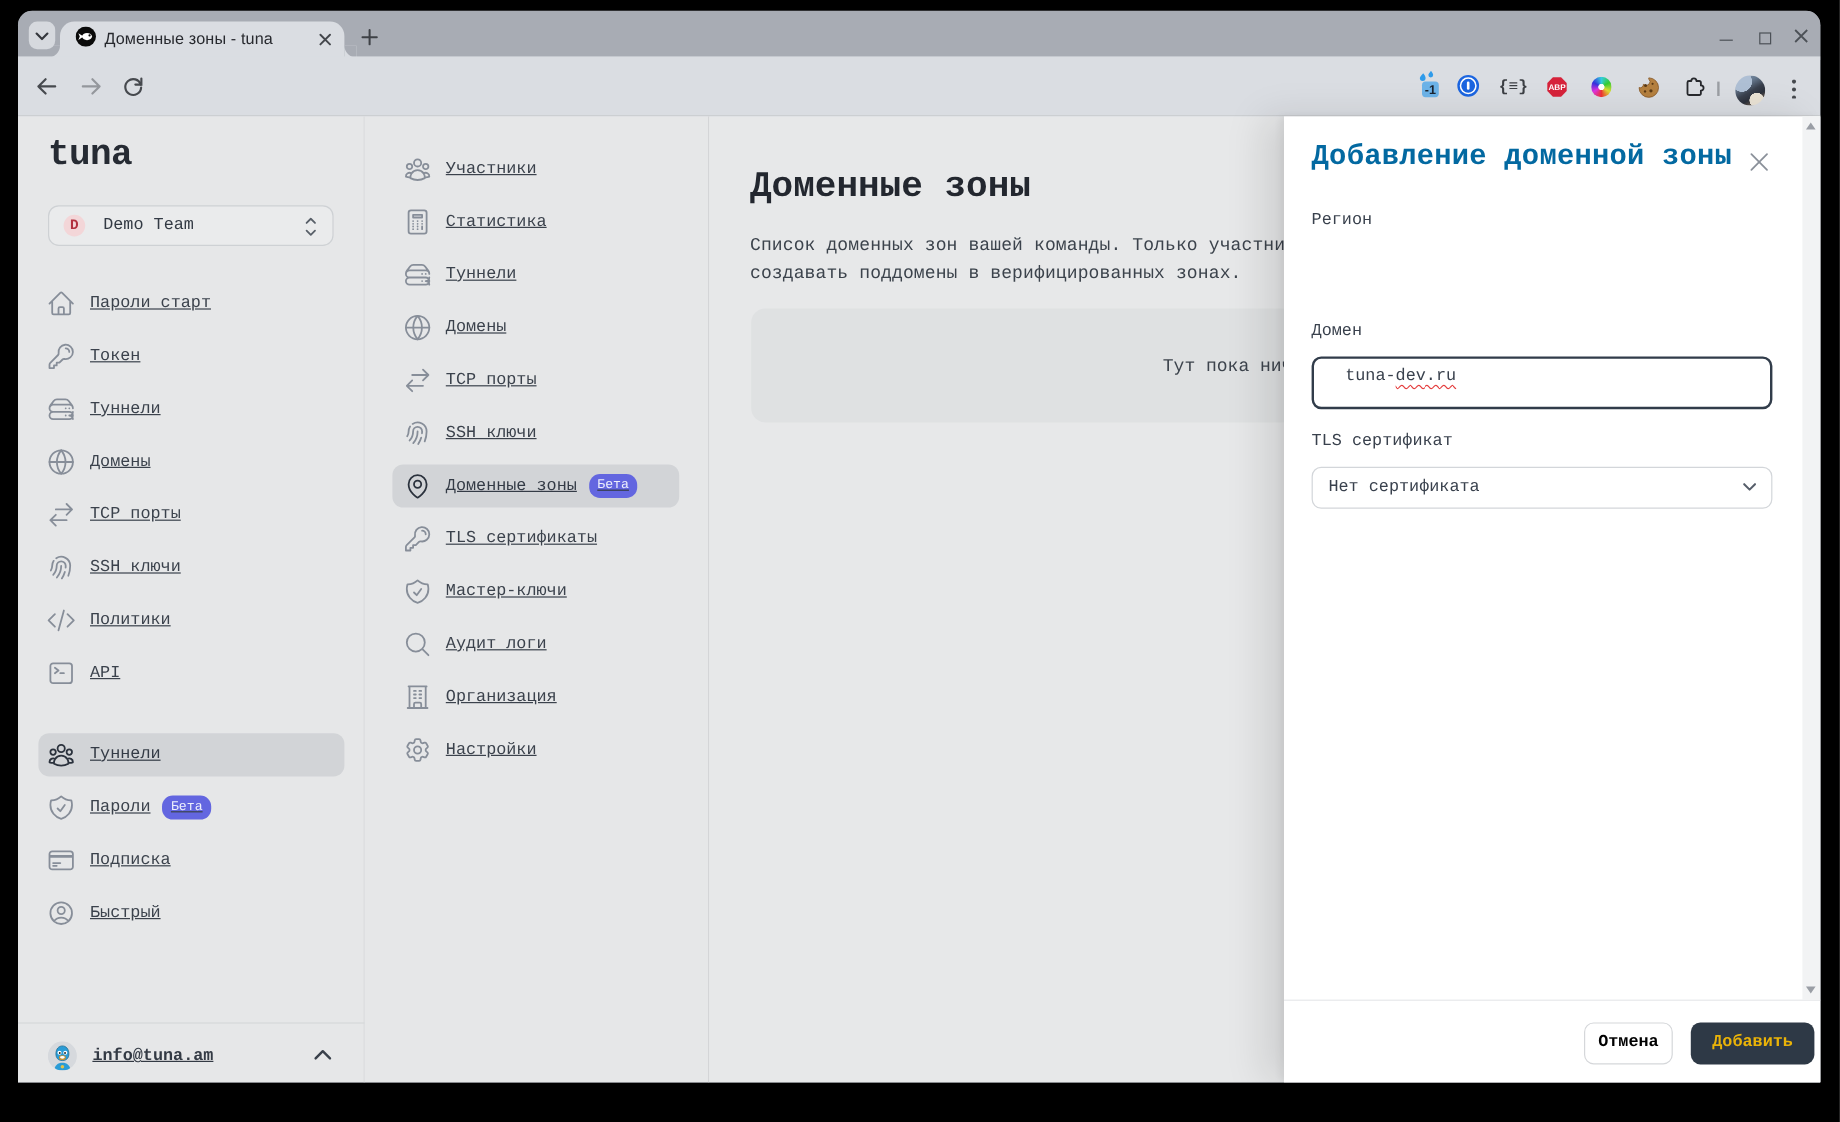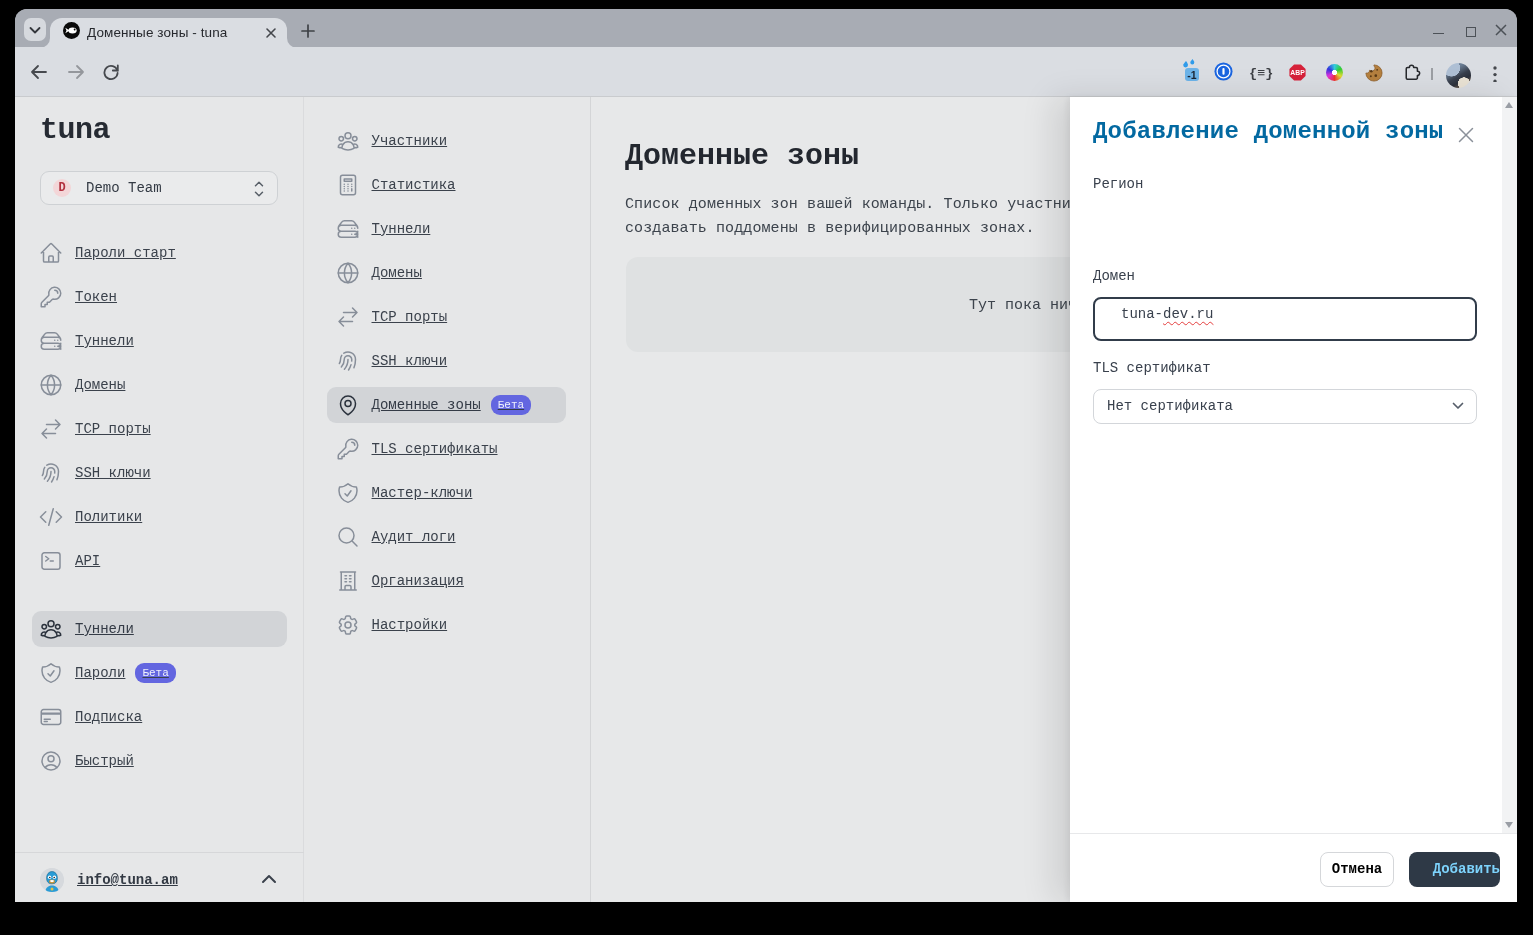--- a/index.html
+++ b/index.html
@@ -63,21 +63,21 @@
   #modal { position:absolute; right:0; top:0; width:447px; height:100%; background:#fff; box-shadow:-18px 0 30px rgba(0,0,0,.10), -3px 0 6px rgba(0,0,0,.05); }
   #mtitle { position:absolute; left:23px; top:21px; font-size:24px; font-weight:bold; color:#0369a1; letter-spacing:0.2px; }
   #mclose { position:absolute; left:387px; top:29px; width:18px; height:18px; color:#8b919a; }
   .mlabel { position:absolute; left:23px; font-size:14px; color:#39414d; }
   .mfield { position:absolute; left:23px; width:384px; height:35px; border-radius:8px; background:#fff;
             border:1px solid #d3d6da; font-size:14px; color:#39414d; line-height:33px; padding-left:13px; }
   .mfield svg { position:absolute; right:12px; top:12px; color:#565e6a; }
   #mfoot { position:absolute; left:0; bottom:0; width:100%; height:69px; border-top:1px solid #e7e8ea; background:#fff; }
   .btn { position:absolute; top:18px; height:35px; border-radius:8px; font-size:14px; font-weight:bold; text-align:center; }
   #btncancel { left:250px; width:74px; border:1px solid #d5d7da; color:#000000; line-height:33px; }
-  #btnadd { left:339px; width:91px; background:#2e3946; color:#7dd3fc; line-height:35px;text-align:right; }
+  #btnadd { left:339px; width:103px; background:#2e3946; color:#eab308; line-height:35px; }
   #mscroll { position:absolute; right:0; top:0; width:15px; height:736px; background:#f2f3f4; }
   #mscroll .arr { position:absolute; left:3px; width:0; height:0; border-left:4.5px solid transparent; border-right:4.5px solid transparent; }
 </style>
 </head>
 <body>
 <div id="win">
 
   <div id="tabstrip">
     <div id="tsearch">
       <svg width="14" height="14" viewBox="0 0 14 14" style="position:absolute;left:4px;top:5px" fill="none" stroke="#34373c" stroke-width="1.8" stroke-linecap="round" stroke-linejoin="round">

